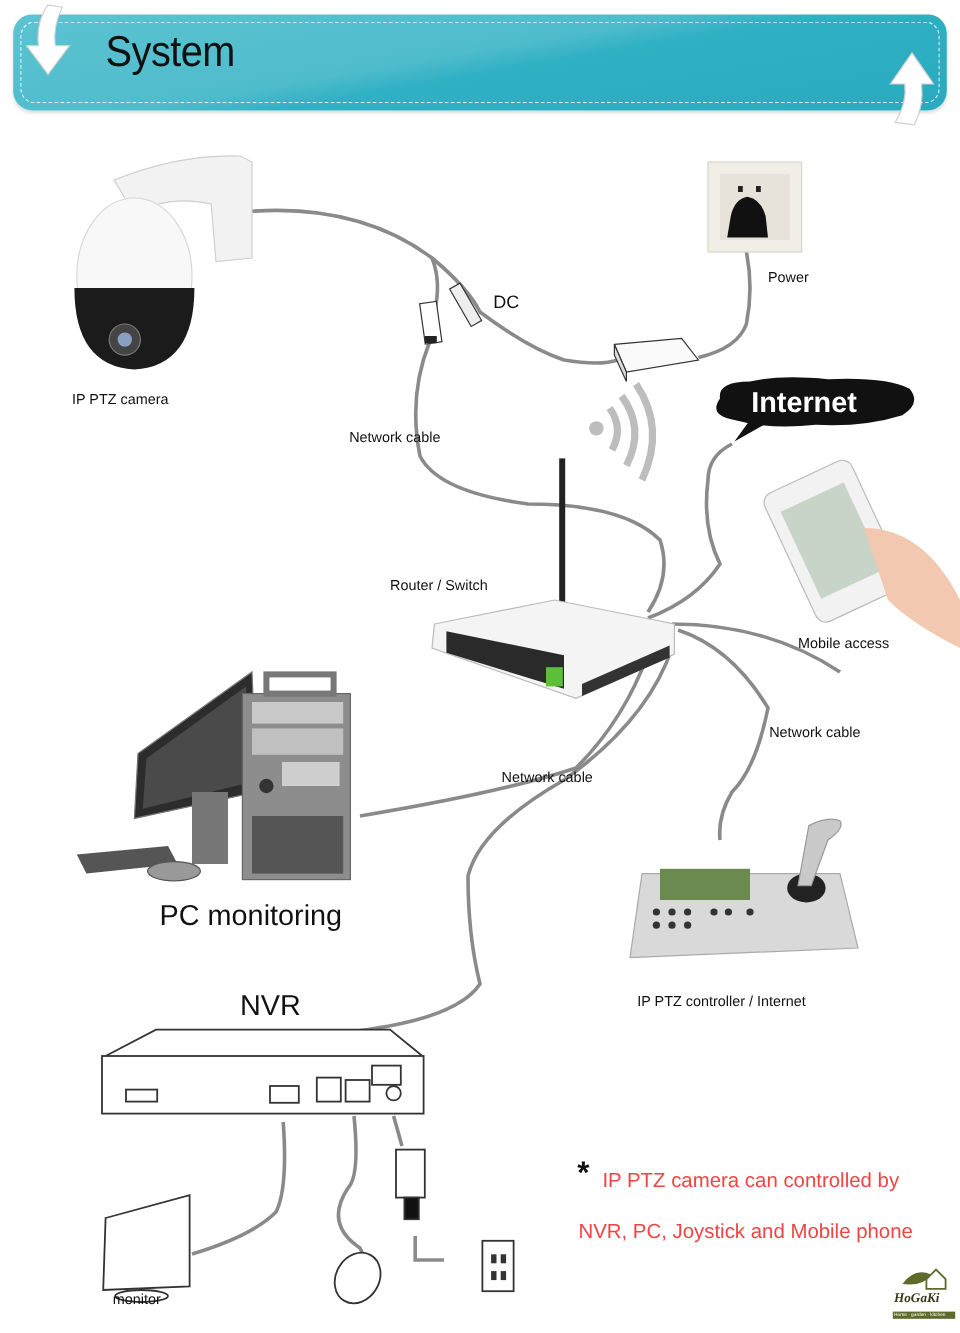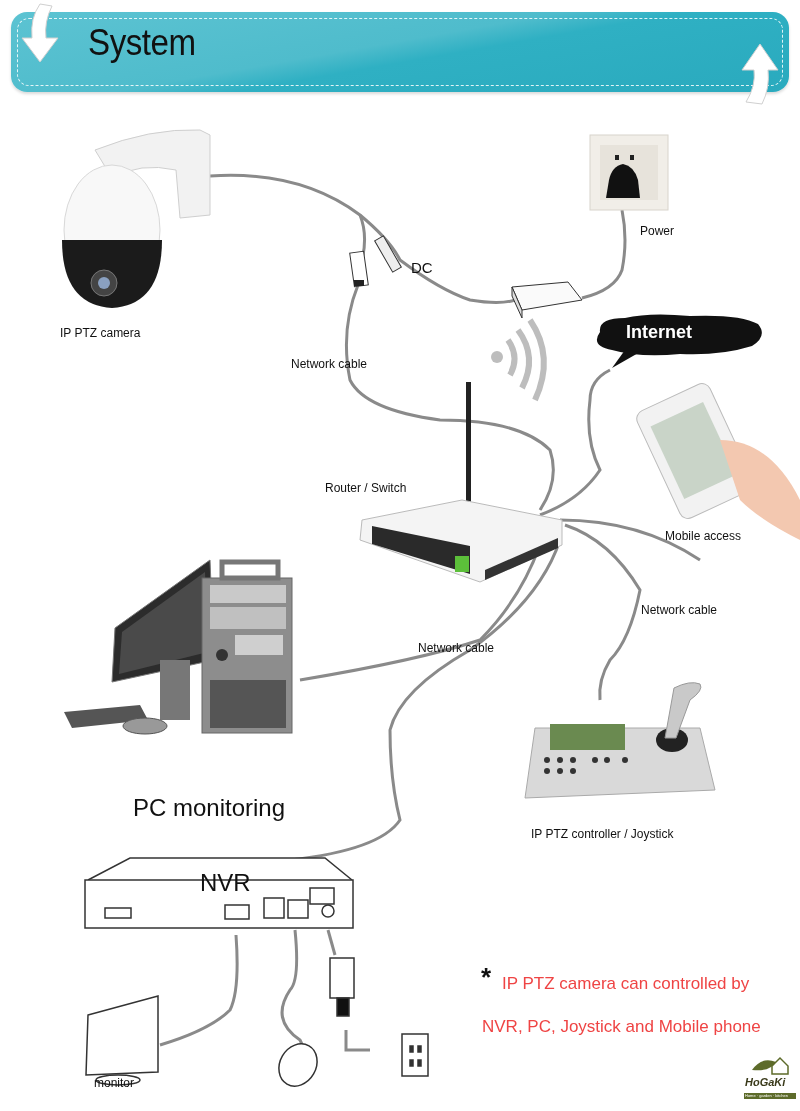--- a/index.html
+++ b/index.html
@@ -4,21 +4,21 @@
 <style>
   html, body { margin:0; padding:0; background:#ffffff; }
   body { width:800px; height:1111px; position:relative; overflow:hidden; font-family:"Liberation Sans", sans-serif; color:#111; }
   .abs { position:absolute; }
   .banner { left:11px; top:12px; width:778px; height:80px; border-radius:16px;
     background:linear-gradient(170deg,#5cc3d2 0%,#4fbccc 45%,#2fb0c3 55%,#2aaabe 100%);
     box-shadow:0 2px 3px rgba(0,0,0,0.15); }
   .banner-inner { position:absolute; left:6px; top:6px; right:6px; bottom:6px; border:1.5px dashed rgba(255,255,255,0.85); border-radius:12px; }
   .banner-title { left:88px; top:22px; font-size:36px; color:#111; letter-spacing:-0.5px; transform:scaleX(0.92); transform-origin:left; }
   .label { font-size:12px; color:#111; white-space:nowrap; }
-  .label-big { font-size:24px; color:#111; white-space:nowrap;margin-top:44px; }
+  .label-big { font-size:24px; color:#111; white-space:nowrap; }
   .note { font-size:17px; color:#ef4444; white-space:nowrap; }
   svg { position:absolute; left:0; top:0; }
 </style>
 </head>
 <body>
 
 <div class="abs banner">
   <div class="banner-inner"></div>
 </div>
 <div class="abs banner-title">System</div>
@@ -170,30 +170,30 @@
 
   <g>
     <path d="M752 1070 Q762 1056 776 1062 Q770 1072 752 1070 Z" fill="#5d6b2a"></path>
     <path d="M772 1066 L780 1058 L788 1066 L788 1074 L772 1074 Z" fill="none" stroke="#5d6b2a" stroke-width="1.5"></path>
     <rect x="744" y="1093" width="52" height="6" fill="#5d6b2a"></rect>
   </g>
 </svg>
 
 <div class="abs label" style="left:60px;top:326px;">IP PTZ camera</div>
 <div class="abs label" style="left:640px;top:224px;">Power</div>
-<div class="abs label" style="left:411px;top:244px;font-size:15px;margin-top:15px;">DC</div>
-<div class="abs" style="left:626px;top:322px;font-size:18px;font-weight:bold;color:#fff;">Internet</div>
+<div class="abs label" style="left:411px;top:244px;font-size:15px;">DC</div>
+<div class="abs" style="left:626px;top:322px;font-size:24px;font-weight:bold;color:#fff;">Internet</div>
 <div class="abs label" style="left:291px;top:357px;">Network cable</div>
 <div class="abs label" style="left:325px;top:481px;">Router / Switch</div>
 <div class="abs label" style="left:665px;top:529px;">Mobile access</div>
 <div class="abs label" style="left:641px;top:603px;">Network cable</div>
 <div class="abs label" style="left:418px;top:641px;">Network cable</div>
 <div class="abs label-big" style="left:133px;top:750px;">PC monitoring</div>
-<div class="abs label" style="left:531px;top:827px;">IP PTZ controller / Joystick</div>
+<div class="abs label" style="left:531px;top:827px;">IP PTZ controller / Internet</div>
 <div class="abs label-big" style="left:200px;top:825px;">NVR</div>
 <div class="abs label" style="left:94px;top:1076px;">monitor</div>
 
 <div class="abs" style="left:481px;top:962px;font-size:26px;font-weight:bold;color:#111;">*</div>
 <div class="abs note" style="left:502px;top:974px;">IP PTZ camera can controlled by</div>
 <div class="abs note" style="left:482px;top:1017px;">NVR, PC, Joystick and Mobile phone</div>
 
-<div class="abs" style="left:745px;top:1076px;font-size:11px;font-weight:bold;font-style:italic;color:#3a3a1a;font-family:Liberation Sans, sans-serif;">HoGaKi</div>
+<div class="abs" style="left:745px;top:1076px;font-size:11px;font-weight:bold;font-style:italic;color:#3a3a1a;font-family:Liberation Serif, serif;">HoGaKi</div>
 <div class="abs" style="left:745px;top:1093px;font-size:4px;color:#fff;">Home · garden · kitchen</div>
 
 </body></html>

